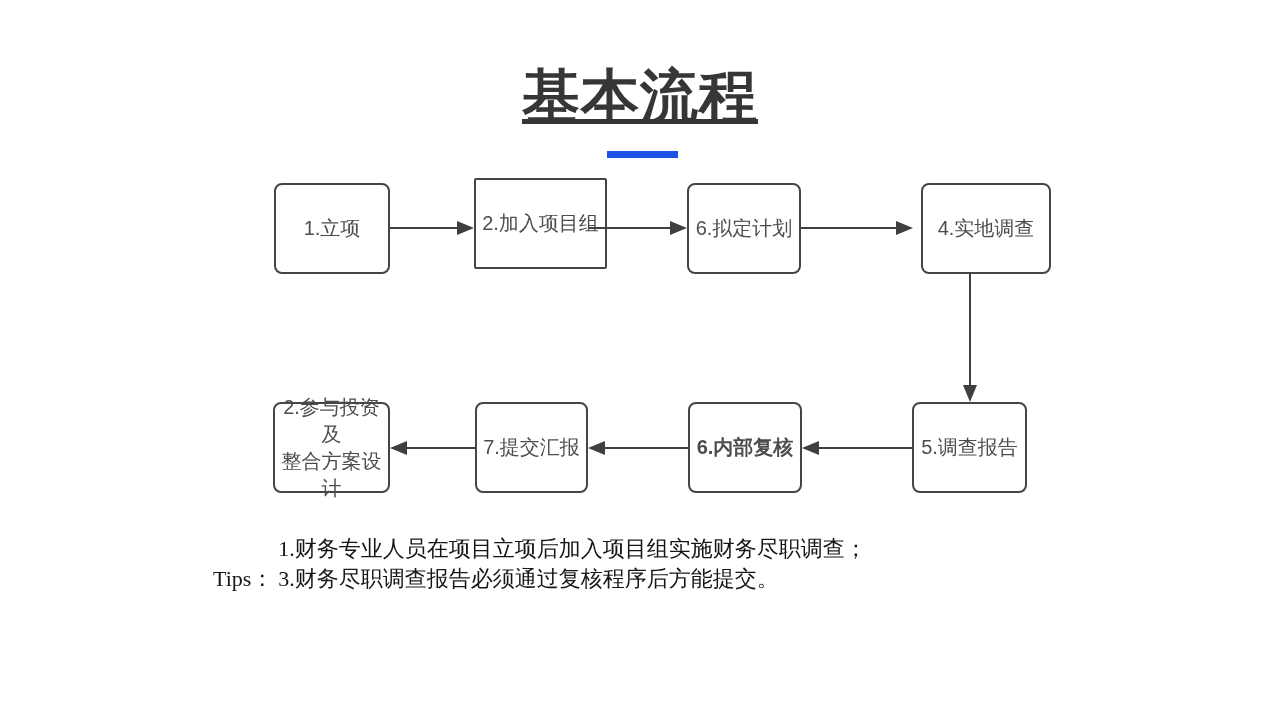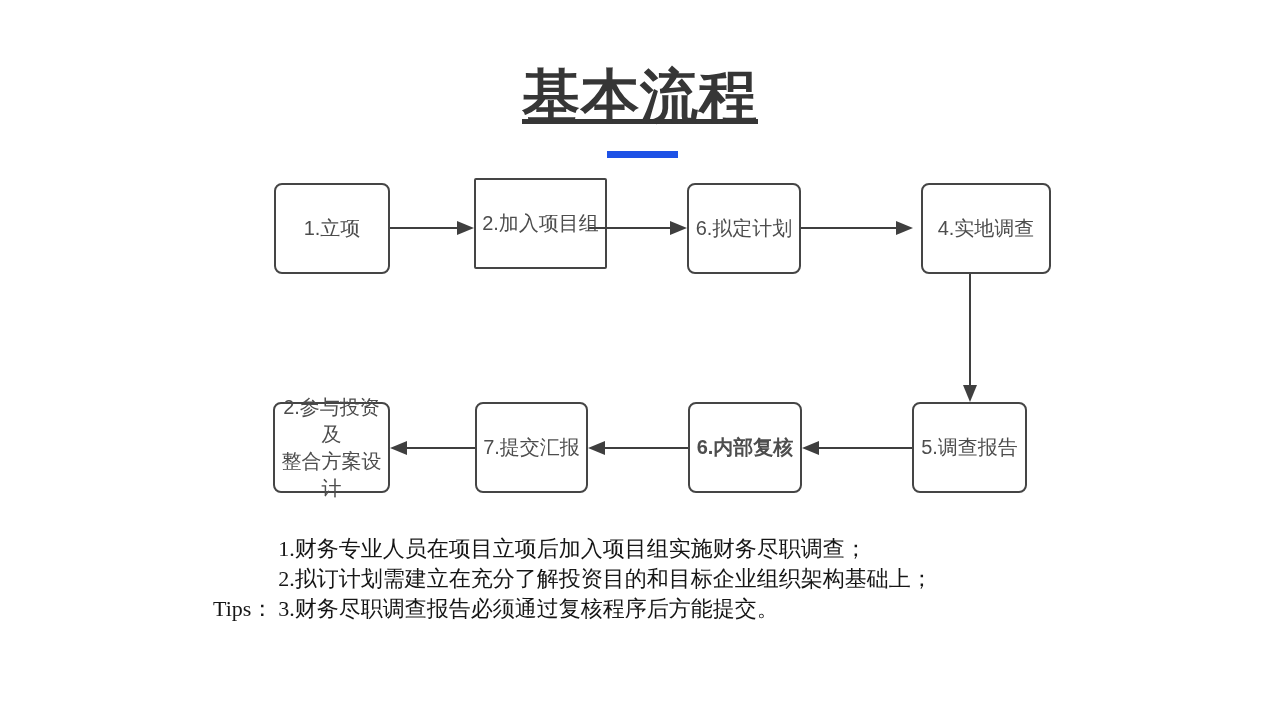--- a/index.html
+++ b/index.html
@@ -142,18 +142,17 @@
         <line x1="475" y1="448" x2="405" y2="448"></line>
         <polygon points="407,441 407,455 390,448"></polygon>
       </g>
     </svg>
   </div>
 
   <div class="tips">
     <span class="tips-prefix">Tips：</span>
     <div class="tips-items">
       <div class="tips-item">1.财务专业人员在项目立项后加入项目组实施财务尽职调查；</div>
-      <div class="tips-item">2.拟订计划需建立在充分了解投资目的和目标企业组织架构基础上；</div>
       <div class="tips-item">3.财务尽职调查报告必须通过复核程序后方能提交。</div>
     </div>
   </div>
 
 </div>
 
 </body></html>

